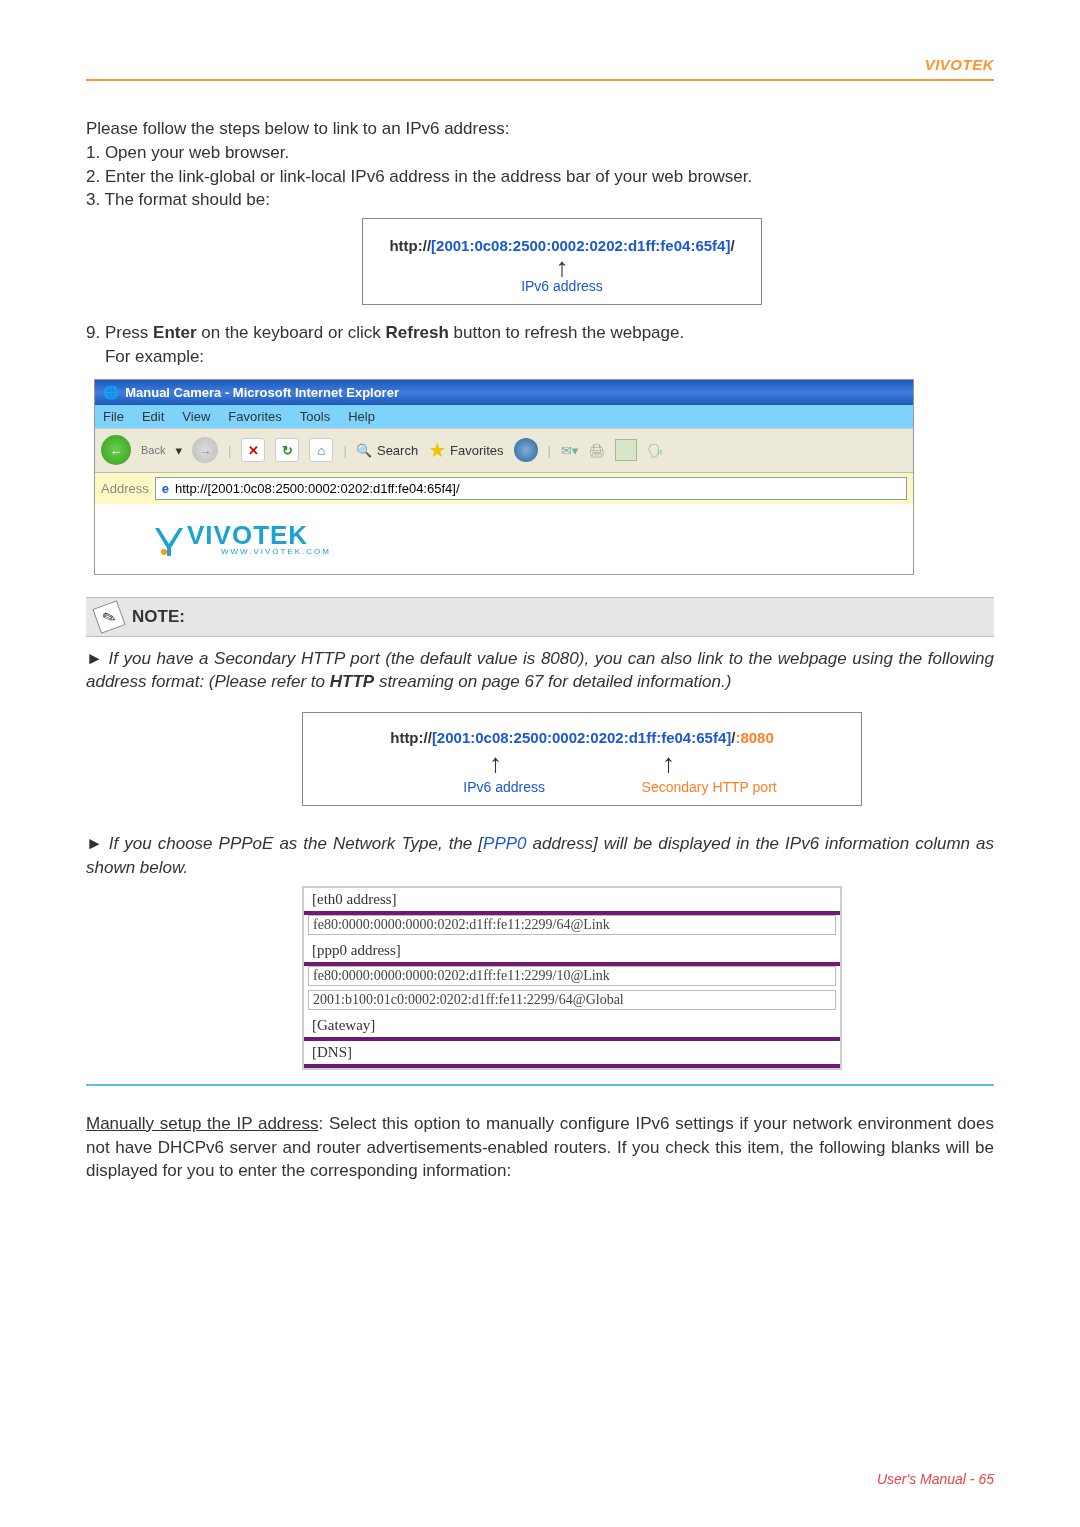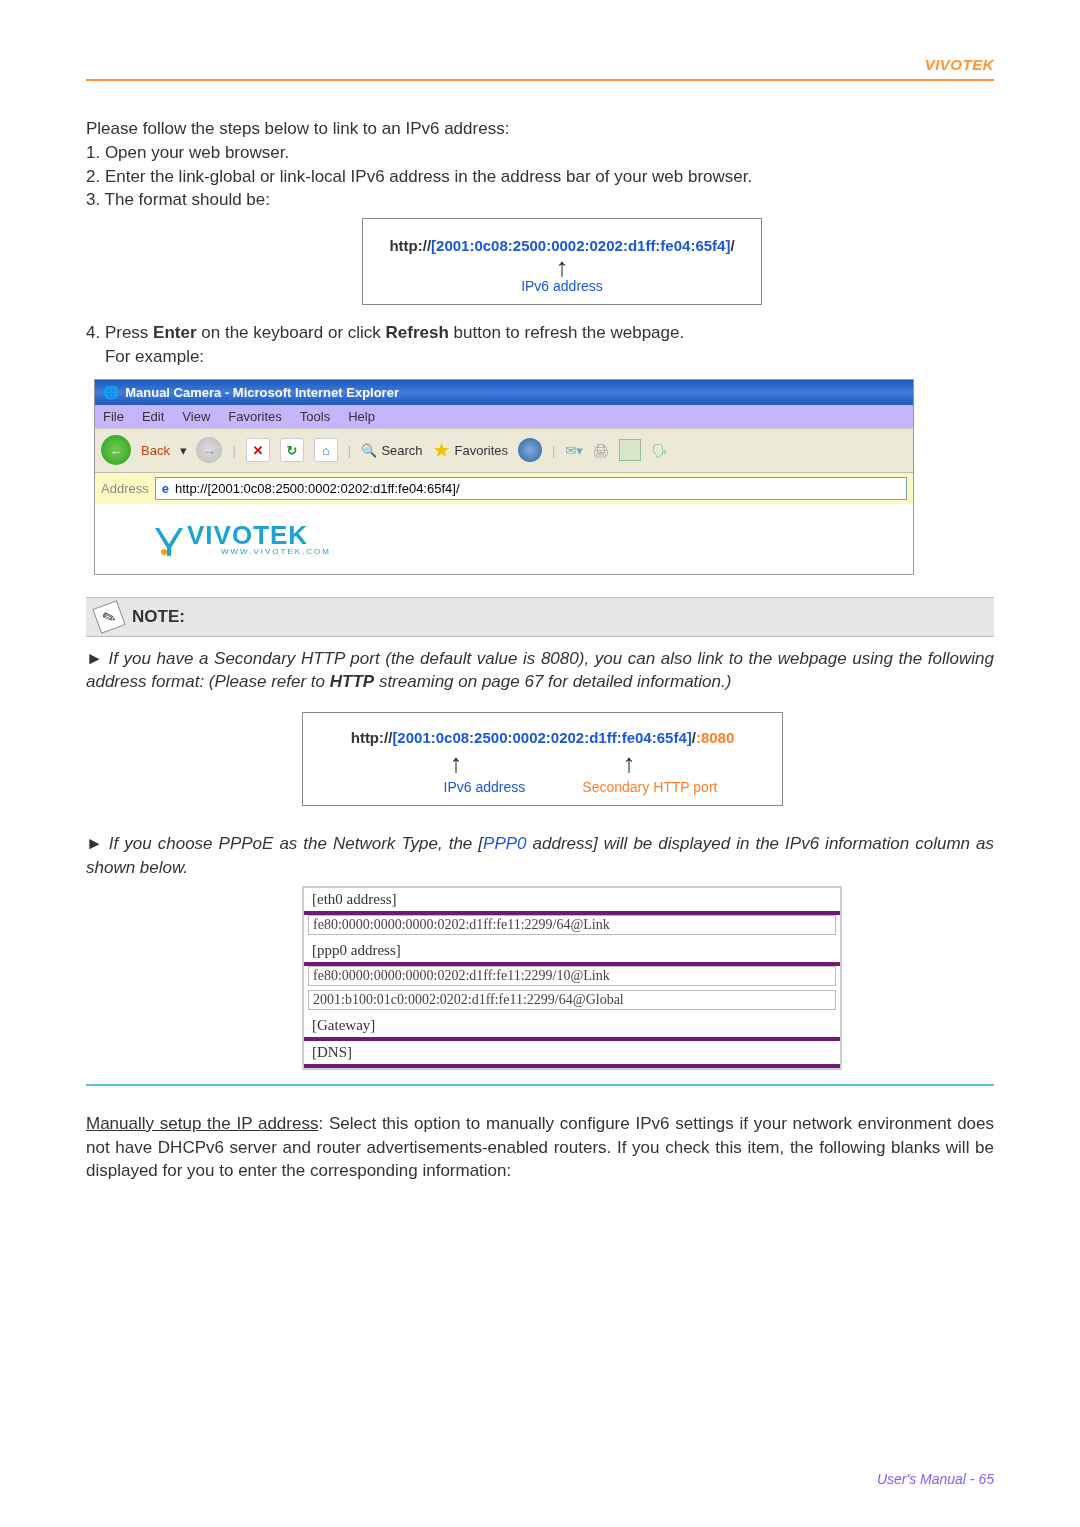--- a/index.html
+++ b/index.html
@@ -60,21 +60,21 @@
   .ie-title {
     background: linear-gradient(#1c57b5,#3f7ddf,#1c57b5);
     color: #fff;
     padding: 5px 8px;
     font-weight: bold;
     display: flex;
     align-items: center;
     gap: 6px;
   }
   .ie-menu {
-    background: #c4b5fd;
+    background: #7dd3fc;
     padding: 4px 8px;
     display: flex;
     gap: 18px;
     color: #333;
     border-bottom: 1px solid #ccc;
   }
   .ie-toolbar {
     background: #ece9d8;
     padding: 4px 6px;
     display: flex;
@@ -84,21 +84,21 @@
     height: 44px;
   }
   .ie-back {
     background: radial-gradient(#6fcc4d,#2f9f20);
     border-radius: 50%;
     width: 30px; height: 30px;
     color: #fff;
     display:flex;align-items:center;justify-content:center;
     font-weight:bold;
   }
-  .ie-back-text { color:#c2410c; font-size:13px; }
+  .ie-back-text { color:#737373; font-size:11px; }
   .ie-tb-btn { width:24px; height:24px; border:1px solid #ccc; background:#fff; display:flex; align-items:center; justify-content:center; border-radius:3px; }
   .ie-stop { color:#d00; font-weight:bold; }
   .ie-refresh { color:#2a8f2a; font-weight:bold; }
   .ie-home { color:#2a6fd0; font-weight:bold; }
   .ie-search { display:flex; align-items:center; gap:4px; color:#333; }
   .ie-search .mag { color:#2a6fd0; }
   .ie-fav { display:flex; align-items:center; gap:4px; }
   .ie-fav .star { color:#f2c200; font-size:20px; }
   .ie-media { background:radial-gradient(#8ad,#269); width:24px; height:24px; border-radius:50%; }
   .ie-mail { color:#7aa; }
@@ -154,21 +154,21 @@
   .note-bar .lbl { font-weight:bold; font-size:17px; }
   .note-text {
     margin-top:10px;
     font-style:italic;
     font-size:17px;
     line-height:1.4;
     text-align:justify;
   }
   .url-box-2 {
     margin: 18px auto 26px 216px;
-    width: 481px;
+    width: 560px;
     border: 1px solid #888;
     padding: 16px 12px 10px 12px;
     font-family: Arial, sans-serif;
   }
   .url-box-2 .line1 { text-align:center; font-weight:bold; font-size:15px; }
   .url-box-2 .u-addr { color:#1a58d6; }
   .url-box-2 .u-port { color:#ff7f27; }
   .url-box-2 .arrows { display:flex; justify-content:center; gap:160px; font-size:26px; margin-top:2px; }
   .url-box-2 .labels { display:flex; justify-content:space-around; padding: 0 24px 0 100px; }
   .ppp-text { color:#1a58d6; font-style:italic; }
@@ -203,21 +203,21 @@
   .manual {
     font-size:17px;
     line-height:1.4;
     text-align:justify;
   }
   .manual .u { text-decoration: underline; }
   .footer {
     position:absolute;
     bottom:40px;
     right:86px;
-    color:#8b5cf6;
+    color:#ef4444;
     font-style:italic;
     font-size:14px;
   }
 </style>
 </head>
 <body>
 
 <div class="page">
   <div class="header-brand">VIVOTEK</div>
   <hr class="header-rule">
@@ -229,21 +229,21 @@
 
   <div class="url-box-1">
     <div>
       <span class="u-http">http://</span><span class="u-addr">[2001:0c08:2500:0002:0202:d1ff:fe04:65f4]</span><span class="u-slash">/</span>
     </div>
     <div class="arrow">↑</div>
     <div class="label-blue">IPv6 address</div>
   </div>
 
   <p class="body-text">
-    <span>4. Press </span><span class="bold">Enter</span><span> on the keyboard or click </span><span class="bold">Refresh</span><span> button to refresh the webpage.</span>
+    <span>9. Press </span><span class="bold">Enter</span><span> on the keyboard or click </span><span class="bold">Refresh</span><span> button to refresh the webpage.</span>
   </p>
   <p class="body-text" style="white-space:pre;">    For example:</p>
 
   <div class="ie-window">
     <div class="ie-title">
       <span>🌐</span>
       <span>Manual Camera - Microsoft Internet Explorer</span>
     </div>
     <div class="ie-menu">
       <span>File</span>

